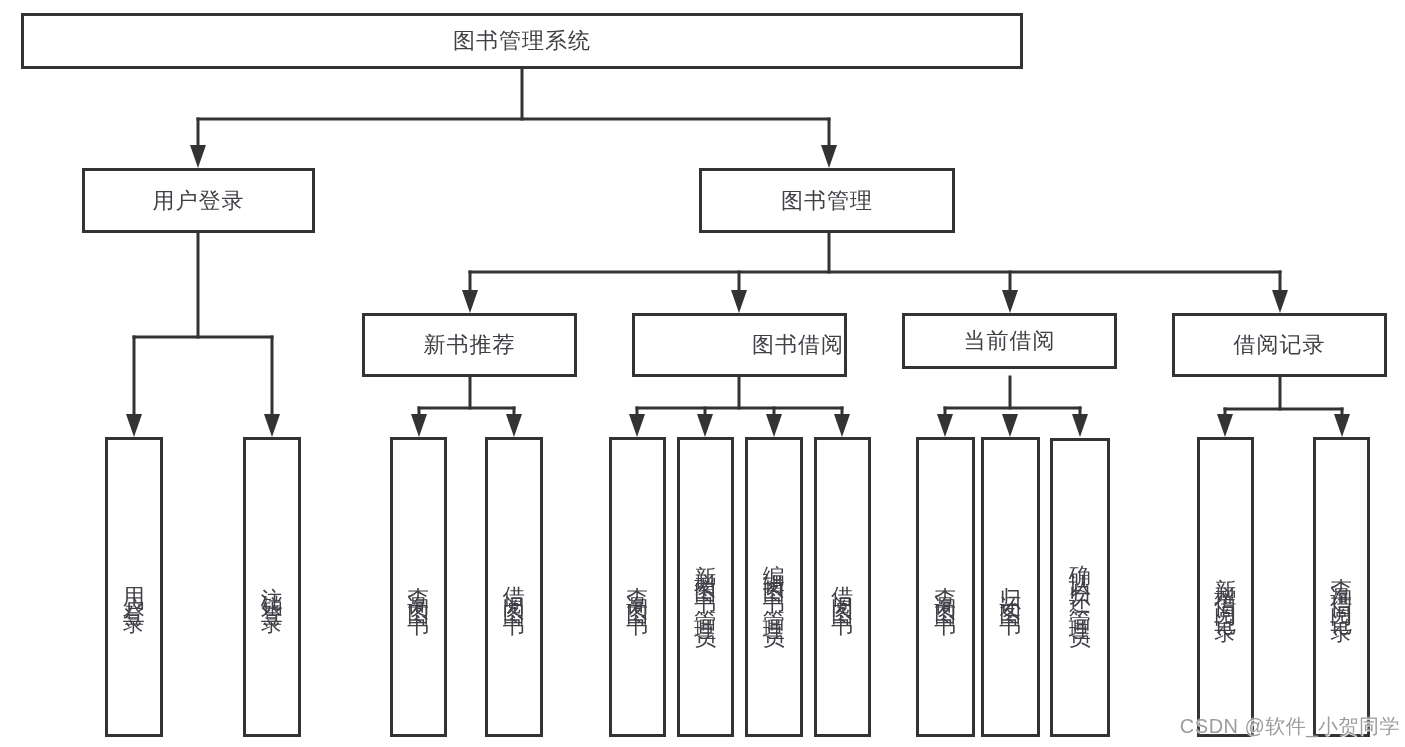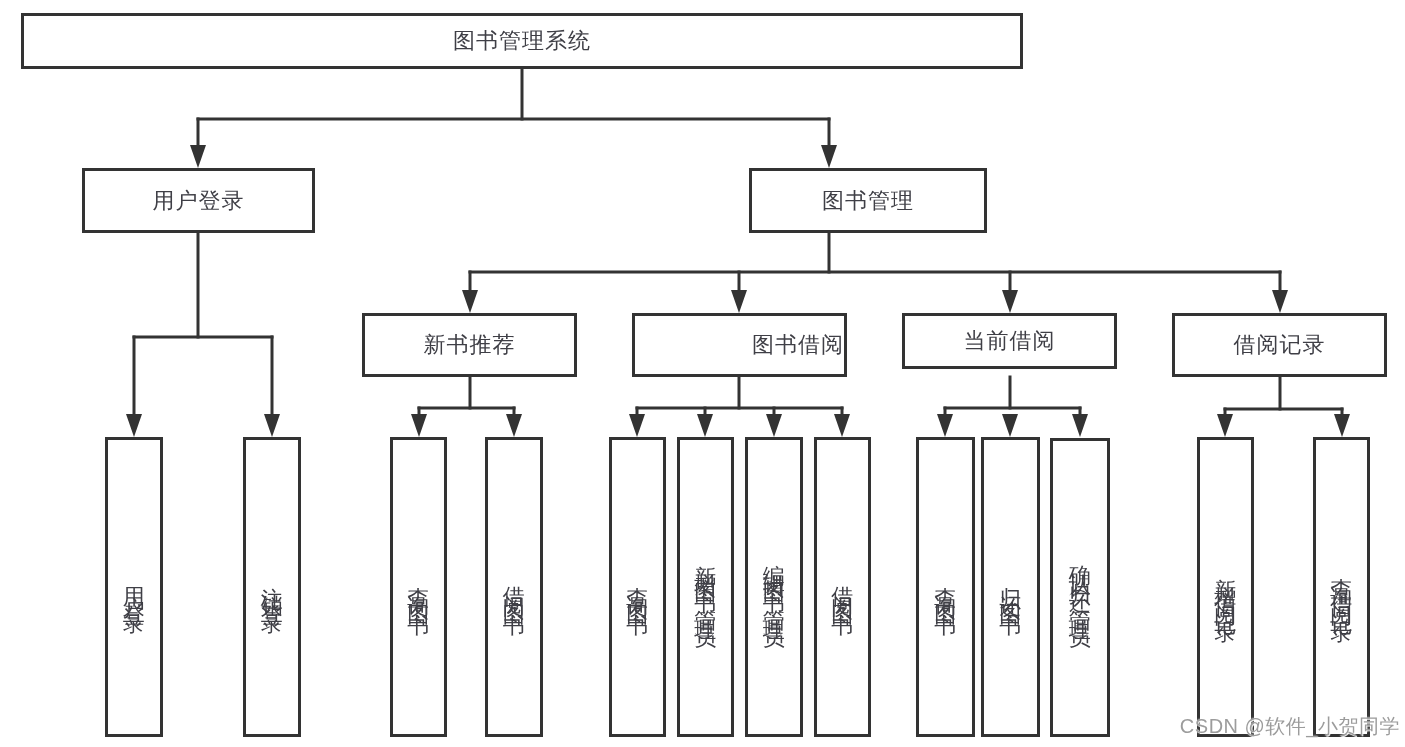--- a/index.html
+++ b/index.html
@@ -94,21 +94,21 @@
     </g>
   </svg>
 
   <div class="node" style="left:21px;top:13px;width:1002px;height:56px;align-items:center;">
     <span>图书管理系统</span>
   </div>
 
   <div class="node" style="left:82px;top:168px;width:233px;height:65px;">
     <span>用户登录</span>
   </div>
-  <div class="node" style="left:749px;top:168px;width:238px;height:65px;">
+  <div class="node" style="left:699px;top:168px;width:256px;height:65px;">
     <span>图书管理</span>
   </div>
 
   <div class="node" style="left:362px;top:313px;width:215px;height:64px;text-align:center;">
     <span>新书推荐</span>
   </div>
   <div class="node" style="left:632px;top:313px;width:215px;height:64px;justify-content:flex-end;">
     <span>图书借阅</span>
   </div>
   <div class="node" style="left:902px;top:313px;width:215px;height:56px;">

